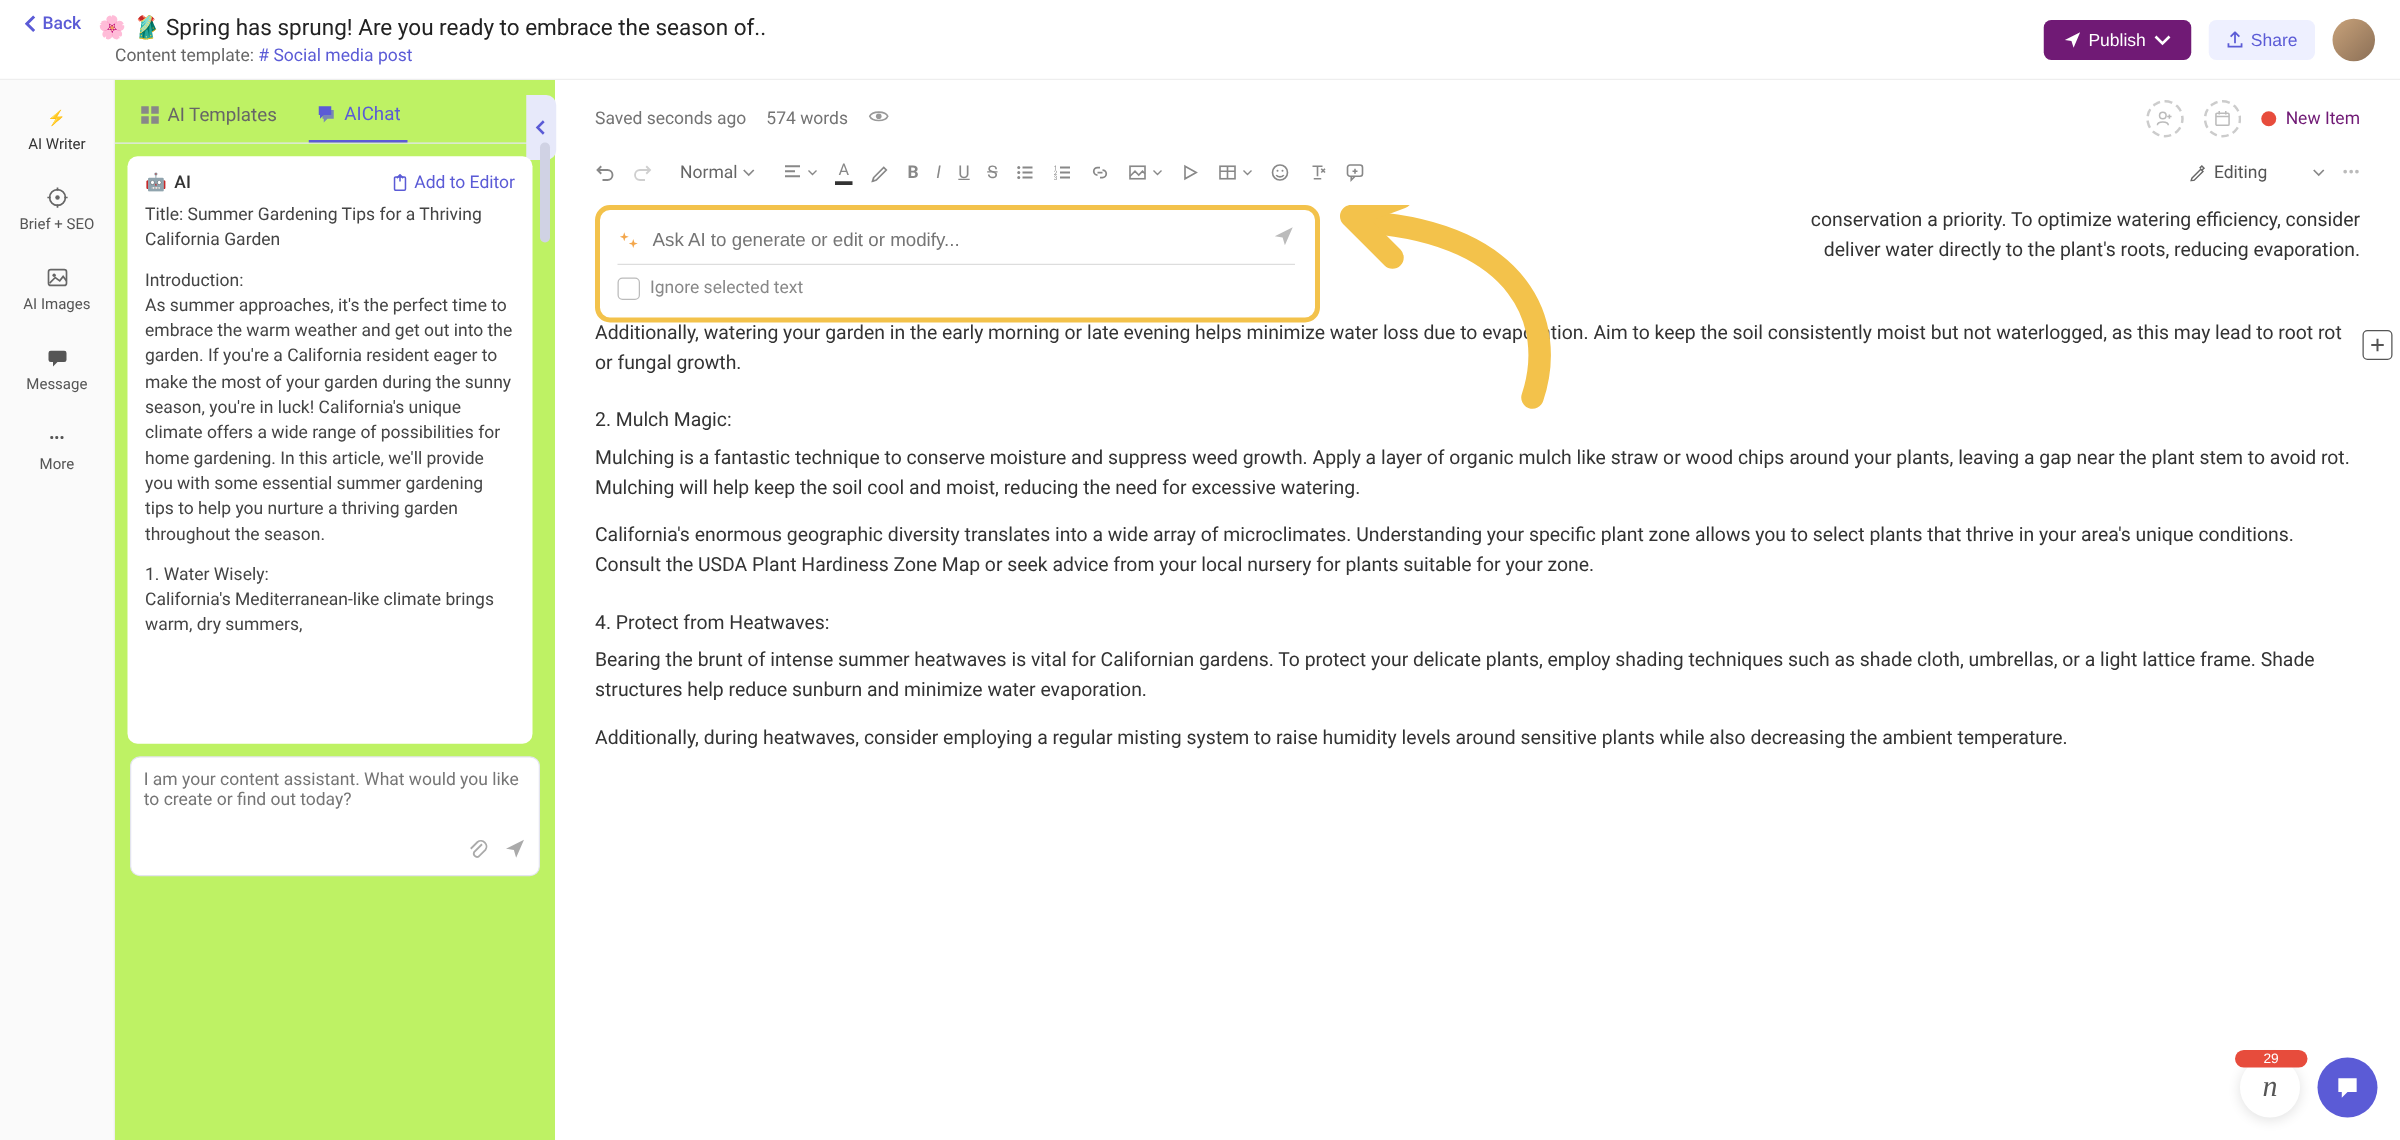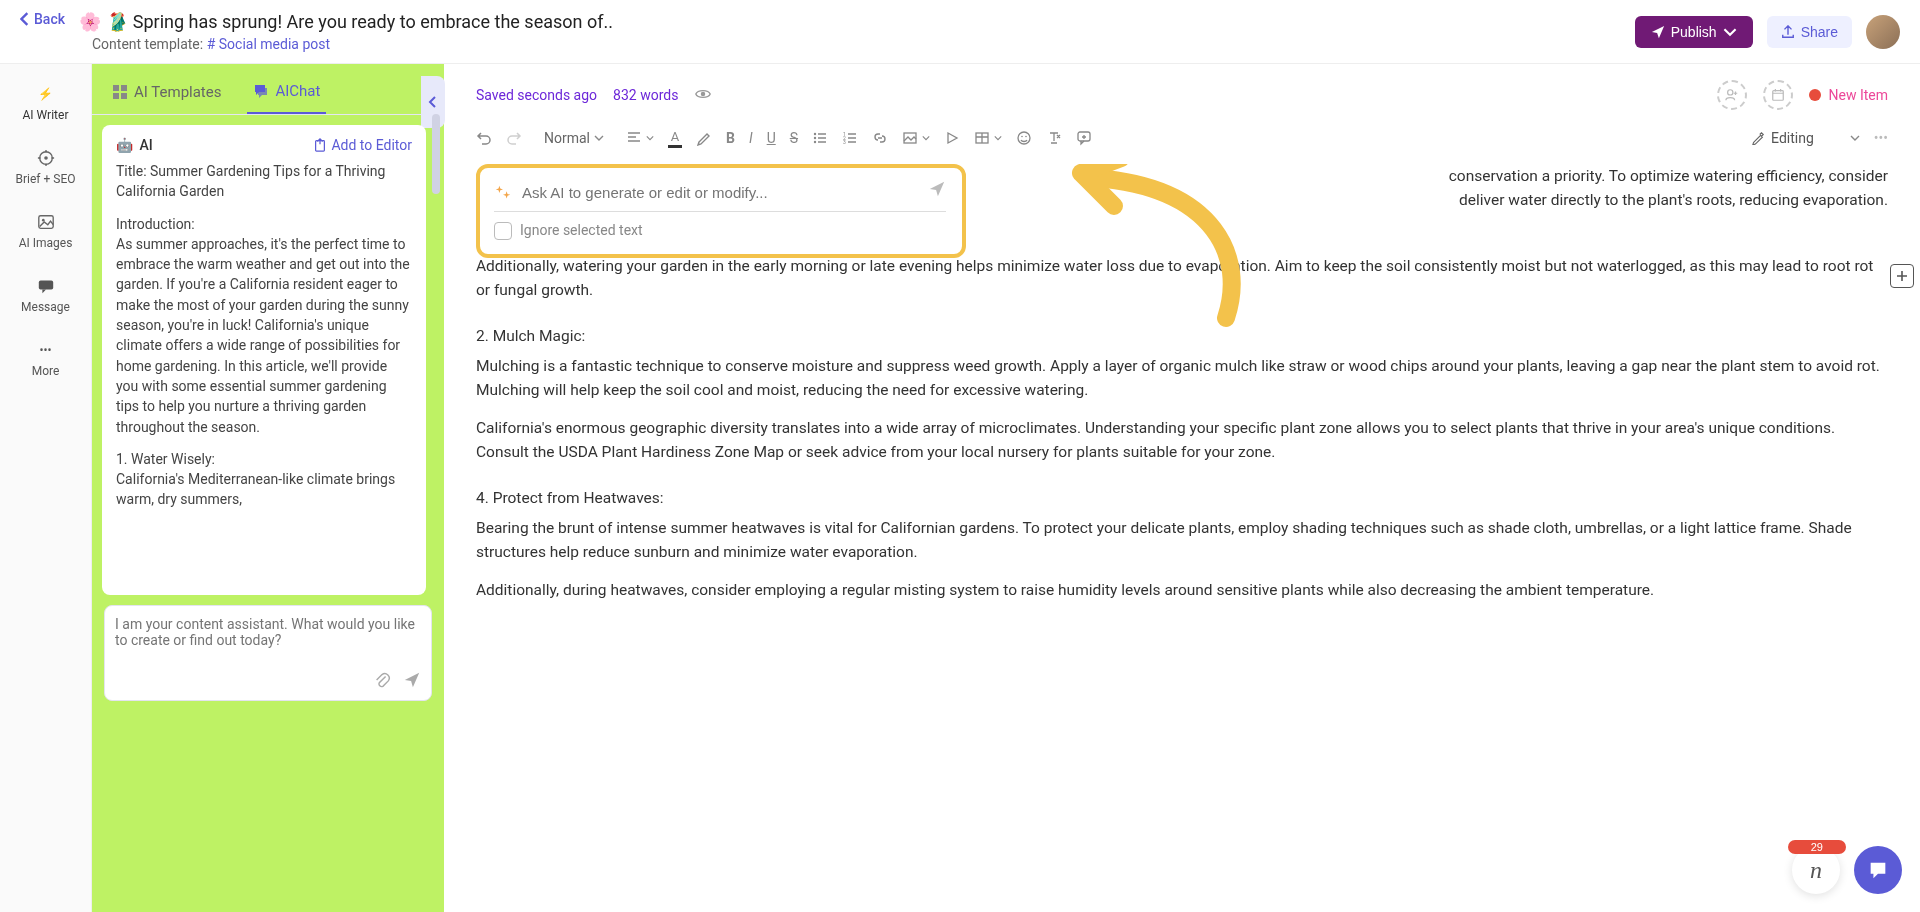--- a/index.html
+++ b/index.html
@@ -32,34 +32,34 @@
 .ai-card-head { display: flex; justify-content: space-between; align-items: center; margin-bottom: 8px; }
 .ai-card-head-left { display: flex; align-items: center; gap: 6px; font-weight: 500; color: #333; }
 .add-editor { color: #5b5bd6; display: flex; align-items: center; gap: 4px; cursor: pointer; font-size: 14px; }
 .ai-text p { margin-bottom: 12px; line-height: 1.45; }
 .chat-input-wrap { margin: 0 12px 12px; }
 .chat-input { background: #fff; border: 1px solid #e3e4ef; border-radius: 8px; padding: 10px; min-height: 96px; position: relative; }
 .chat-input textarea { width: 100%; border: none; resize: none; font-family: inherit; font-size: 14px; color: #999; outline: none; height: 54px; }
 .chat-actions { position: absolute; bottom: 8px; right: 10px; display: flex; gap: 12px; color: #aaa; }
 .editor-area { flex: 1; display: flex; flex-direction: column; }
 .editor-meta { display: flex; align-items: center; justify-content: space-between; padding: 16px 32px 8px 32px; }
-.meta-left { display: flex; align-items: center; gap: 16px; color: #6d28d9; }
+.meta-left { display: flex; align-items: center; gap: 16px; color: #737373; }
 .meta-right { display: flex; align-items: center; gap: 16px; }
 .dashed-circle { width: 30px; height: 30px; border: 2px dashed #ccc; border-radius: 50%; display: flex; align-items: center; justify-content: center; color: #bbb; }
-.new-item { display: flex; align-items: center; gap: 8px; color: #ec4899; }
+.new-item { display: flex; align-items: center; gap: 8px; color: #701a75; }
 .red-dot { width: 12px; height: 12px; background: #e74c3c; border-radius: 50%; }
 .toolbar { display: flex; align-items: center; gap: 14px; padding: 8px 32px 14px 32px; color: #888; }
 .toolbar .tb-btn { cursor: pointer; display: flex; align-items: center; gap:4px; }
 .tb-sel { display: flex; align-items: center; gap: 4px; padding: 4px 8px; border-radius: 4px; color:#666; }
 .spacer { flex: 1; }
 .editing-sel { display: flex; align-items: center; gap:6px; color: #555; }
 .editor-content { position: relative; flex: 1; overflow-y: auto; padding: 0 32px 40px; color: #333; line-height: 1.55; font-size: 15.5px; }
 .editor-content p { margin-bottom: 14px; }
 .editor-content .section-head { font-weight: 400; color:#333; margin-top: 22px; margin-bottom: 6px; }
-.ai-prompt-box { position: absolute; top: 0px; left: 0; width: 490px; background: #fff; border: 4px solid #f3c24b; border-radius: 12px; padding: 12px 16px 12px 14px; z-index: 5; }
+.ai-prompt-box { position: absolute; top: 0px; left: 0; width: 580px; background: #fff; border: 4px solid #f3c24b; border-radius: 12px; padding: 12px 16px 12px 14px; z-index: 5; }
 .ai-prompt-row1 { display: flex; align-items: center; gap: 10px; border-bottom: 1px solid #ddd; padding-bottom: 6px; margin-bottom: 8px; }
 .ai-prompt-row1 input { flex: 1; border: none; outline: none; font-size: 15px; color: #666; }
 .ai-prompt-row2 { display: flex; align-items: center; gap: 8px; color: #888; font-size: 14px; }
 .ai-checkbox { width: 18px; height: 18px; border: 1.5px solid #bbb; border-radius: 4px; }
 .arrow-svg { position: absolute; top: -26px; left: 560px; pointer-events: none; }
 .comment-btn { position: absolute; right: 6px; top: 100px; width: 24px; height: 24px; border: 1.5px solid #555; border-radius: 4px; display: flex; align-items: center; justify-content: center; color: #555; cursor:pointer; }
 .floating { position: fixed; right: 18px; bottom: 18px; display: flex; align-items: center; gap: 14px; }
 .n-btn { width: 48px; height: 48px; border-radius: 50%; background: #fff; box-shadow: 0 2px 10px rgba(0,0,0,0.12); display: flex; align-items: center; justify-content: center; font-style: italic; font-family: Georgia, serif; font-size: 24px; color: #555; position: relative; }
 .n-badge { position: absolute; top: -6px; right: -6px; background: #e74c3c; color: #fff; font-size: 11px; border-radius: 10px; padding: 1px 23px; font-style: normal; font-family: sans-serif; }
 .chat-bubble { width: 48px; height: 48px; border-radius: 50%; background: #5b5bd6; display: flex; align-items: center; justify-content: center; color: #fff; }
@@ -212,21 +212,21 @@
           </span>
         </div>
       </div>
     </div>
   </div>
 
   <div class="editor-area">
     <div class="editor-meta">
       <div class="meta-left">
         <span>Saved seconds ago</span>
-        <span>832 words</span>
+        <span>574 words</span>
         <span>
           <svg width="18" height="18" viewBox="0 0 20 20">
               <path d="M2 10 C4 5 16 5 18 10 C16 15 4 15 2 10 Z" stroke="#999" stroke-width="1.5" fill="none"></path>
               <circle cx="10" cy="10" r="2.5" fill="#999"></circle>
             </svg>
         </span>
       </div>
       <div class="meta-right">
         <div class="dashed-circle">
           <svg width="14" height="14" viewBox="0 0 16 16">

